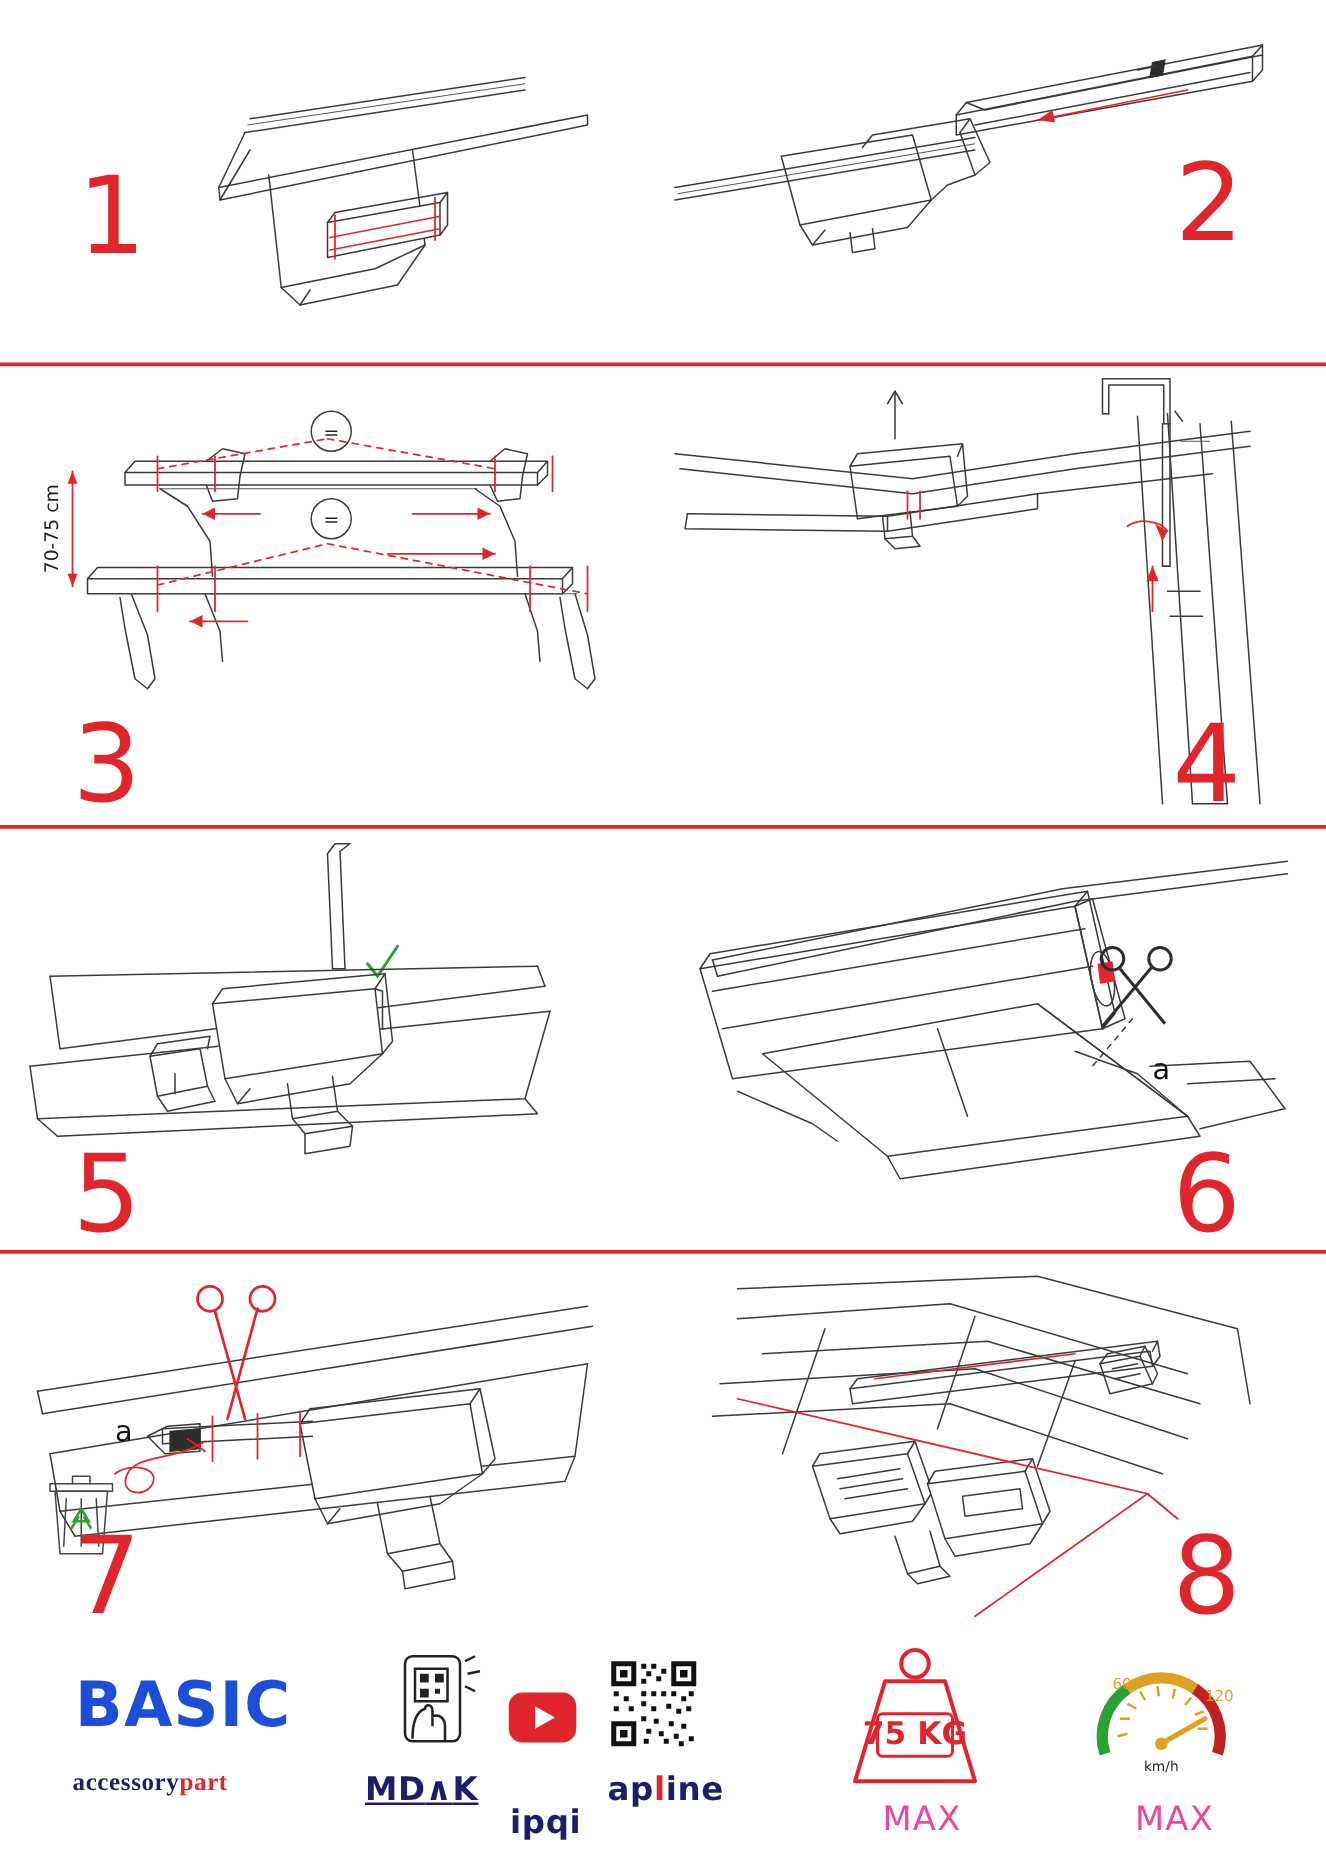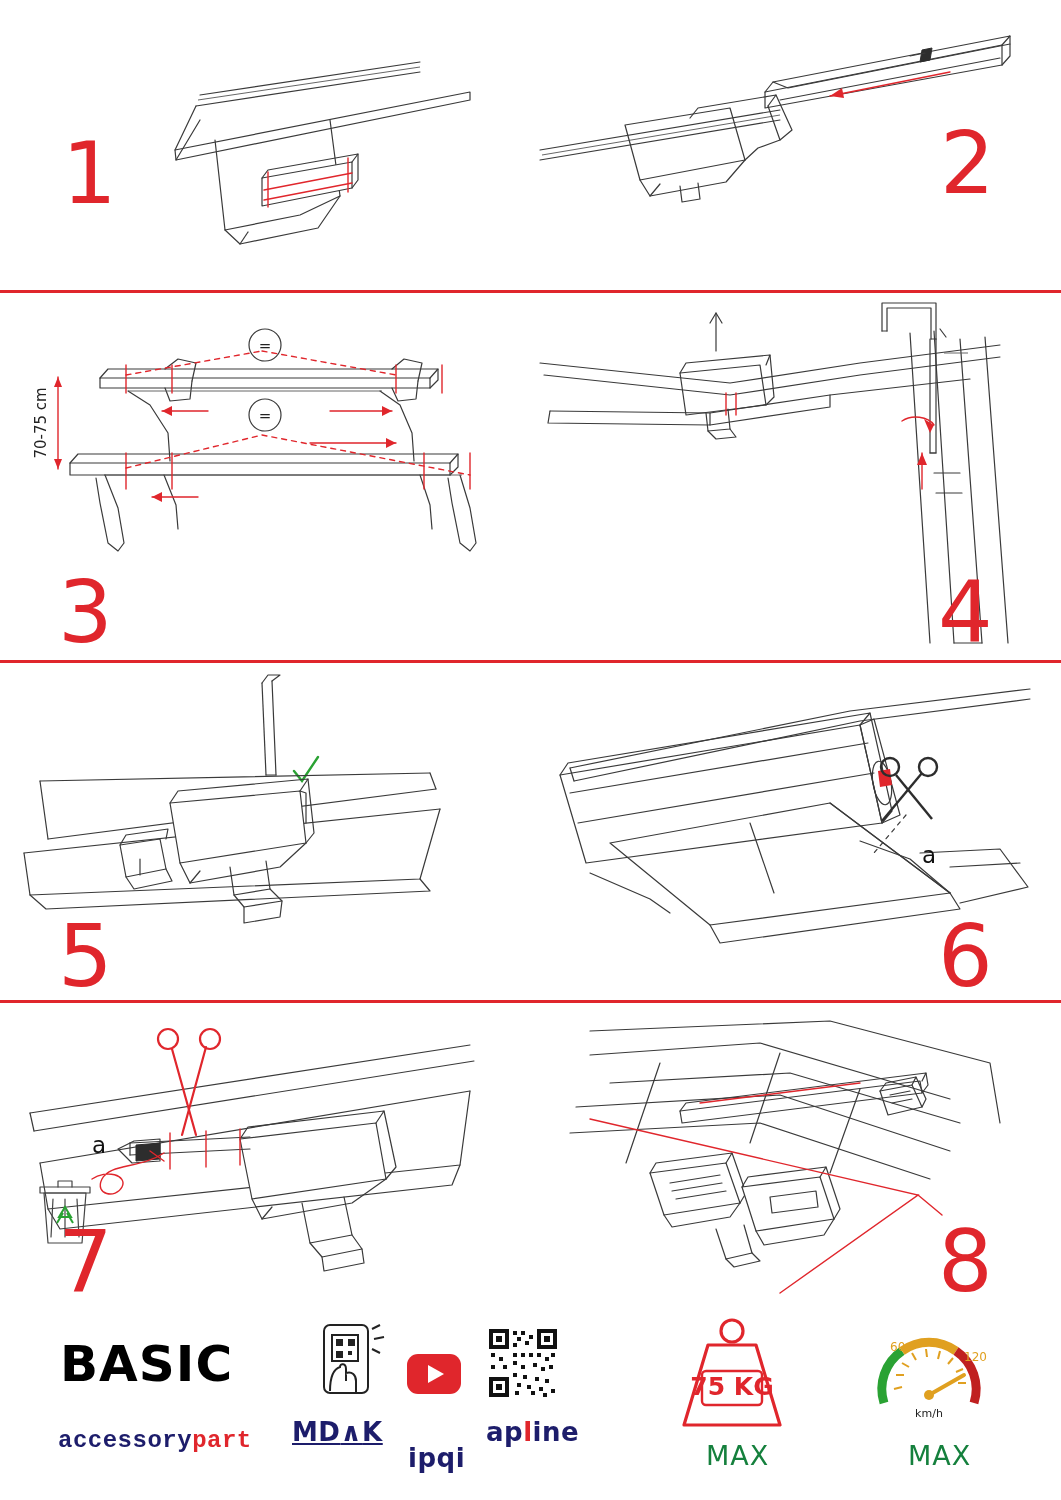--- a/index.html
+++ b/index.html
@@ -59,47 +59,47 @@
     height: 195px;
   }
   .brand-basic {
     position: absolute;
     left: 60px;
     top: 30px;
     font-family: "DejaVu Sans", sans-serif;
     font-weight: bold;
     font-size: 50px;
     letter-spacing: 1px;
-    color: #000000;
+    color: #1d4ed8;
   }
   .brand-accessory {
     position: absolute;
     left: 58px;
-    top: 122px;
-    font-family: Liberation Mono, monospace;
+    top: 110px;
+    font-family: Liberation Serif, serif;
     font-weight: bold;
-    font-size: 24px;
+    font-size: 20px;
     color: #1d1d6b;
     letter-spacing: 0.5px;
   }
   .brand-accessory .part { color: #e0262c; }
   .logo-label {
     position: absolute;
     font-family: "DejaVu Sans", sans-serif;
     font-weight: bold;
     font-size: 26px;
     color: #1d1d6b;
     letter-spacing: 0.5px;
   }
   .logo-label .red-txt { color: #e0262c; }
   .max-label {
     position: absolute;
     font-family: "DejaVu Sans", sans-serif;
     font-size: 27px;
-    color: #15803d;
+    color: #ec4899;
     letter-spacing: 1px;
   }
   .kgtext {
     font-family: "DejaVu Sans", sans-serif;
     font-weight: bold;
     font-size: 25px;
     fill: #e0262c;
   }
   .kmh {
     font-family: "DejaVu Sans", sans-serif;

